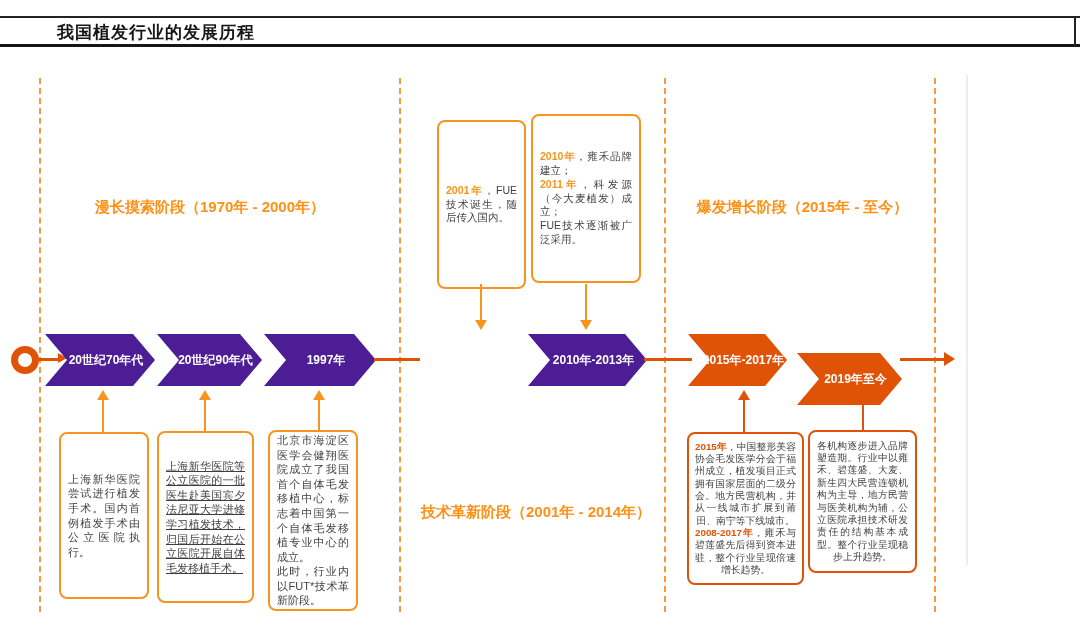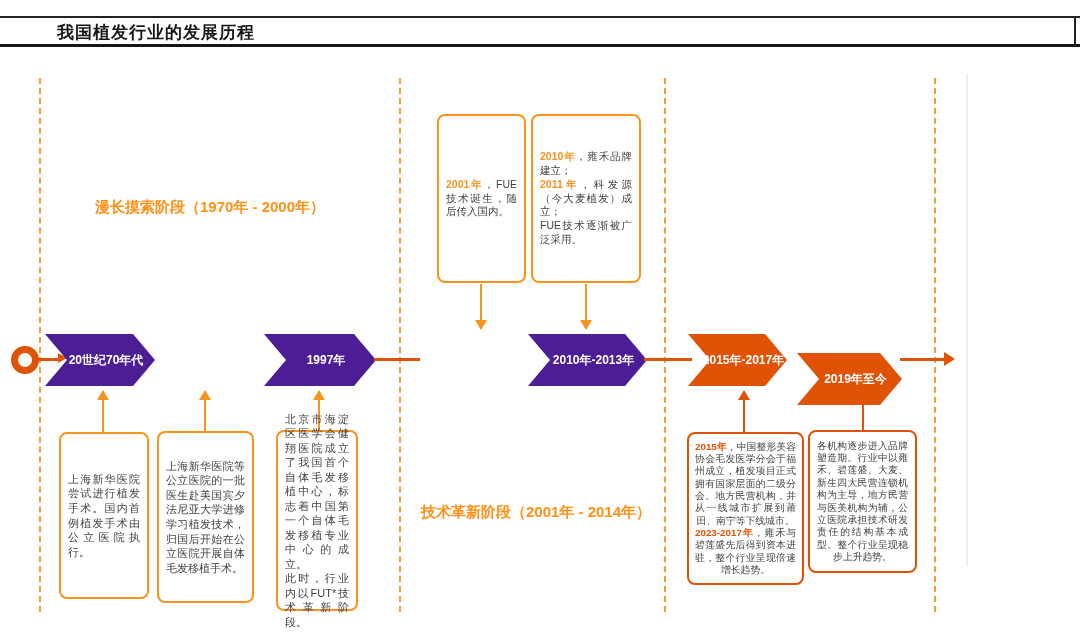--- a/index.html
+++ b/index.html
@@ -56,27 +56,31 @@
   <div class="vstub"></div>
 
   <div class="dash" style="left:39px;"></div>
   <div class="dash" style="left:399px;"></div>
   <div class="dash" style="left:664px;"></div>
   <div class="dash" style="left:934px;"></div>
   <div class="grayline"></div>
 
   <div class="phase" style="left:60px;top:198px;width:300px;">漫长摸索阶段（1970年 - 2000年）</div>
   <div class="phase" style="left:405px;top:503px;width:262px;">技术革新阶段（2001年 - 2014年）</div>
+  <div class="phase" style="left:680px;top:198px;width:245px;">爆发增长阶段（2015年 - 至今）</div>
 
   <div class="ring"></div>
   <div class="hseg" style="left:38px;width:24px;"></div>
   <div class="tri-right" style="left:58px;top:353px;border-top-width:5px;border-bottom-width:5px;border-left-width:9px;"></div>
 
   <div class="chev" style="left:45px;width:110px;">
       <span>20世纪70年代</span>
+    </div>
+  <div class="chev" style="left:157px;width:105px;">
+      <span>20世纪90年代</span>
     </div>
   <div class="chev" style="left:264px;width:112px;">
       <span>1997年</span>
     </div>
 
   <div class="hseg" style="left:374px;width:46px;"></div>
 
   <div class="chev" style="left:528px;width:119px;">
       <span>2010年-2013年</span>
     </div>
@@ -86,57 +90,57 @@
   <div class="chev dark" style="left:688px;width:99px;">
       <span>2015年-2017年</span>
     </div>
   <div class="chev dark" style="left:797px;width:105px;margin-top:19px;">
       <span>2019年至今</span>
     </div>
 
   <div class="hseg" style="left:900px;width:44px;"></div>
   <div class="tri-right" style="left:944px;top:352px;"></div>
 
-  <div class="box f-top" style="left:437px;top:114px;width:89px;height:169px;">
+  <div class="box f-top" style="left:437px;top:120px;width:89px;height:169px;">
     <p><span class="yr">2001年</span><span>，FUE技术诞生，随后传入国内。</span></p>
   </div>
   <div class="box f-top" style="left:531px;top:114px;width:110px;height:169px;">
     <p><span class="yr">2010年</span><span>，雍禾品牌建立；</span></p>
     <p><span class="yr">2011年</span><span>，科发源（今大麦植发）成立；</span></p>
     <p><span>FUE技术逐渐被广泛采用。</span></p>
   </div>
   <div class="vline" style="left:480px;top:284px;height:36px;"></div>
   <div class="arr-down" style="left:475px;top:320px;"></div>
   <div class="vline" style="left:585px;top:284px;height:36px;"></div>
   <div class="arr-down" style="left:580px;top:320px;"></div>
 
   <div class="arr-up" style="left:97px;top:390px;"></div>
   <div class="vline" style="left:102px;top:398px;height:34px;"></div>
   <div class="box f-b1" style="left:59px;top:432px;width:90px;height:167px;">
     <p>上海新华医院尝试进行植发手术。国内首例植发手术由公立医院执行。</p>
   </div>
 
   <div class="arr-up" style="left:199px;top:390px;"></div>
   <div class="vline" style="left:204px;top:398px;height:33px;"></div>
-  <div class="box f-b1" style="left:157px;top:431px;width:97px;height:172px;">
+  <div class="box f-b1" style="left:157px;top:431px;width:97px;height:172px;text-decoration:underline;">
     <p>上海新华医院等公立医院的一批医生赴美国宾夕法尼亚大学进修学习植发技术，归国后开始在公立医院开展自体毛发移植手术。</p>
   </div>
 
   <div class="arr-up" style="left:313px;top:390px;"></div>
   <div class="vline" style="left:318px;top:398px;height:32px;"></div>
-  <div class="box f-b1" style="left:276px;top:430px;width:82px;height:181px;">
+  <div class="box f-b1" style="left:268px;top:430px;width:90px;height:181px;">
     <p>北京市海淀区医学会健翔医院成立了我国首个自体毛发移植中心，标志着中国第一个自体毛发移植专业中心的成立。</p>
     <p>此时，行业内以FUT*技术革新阶段。</p>
   </div>
 
   <div class="arr-up dark" style="left:738px;top:390px;"></div>
   <div class="vline dark" style="left:743px;top:398px;height:34px;"></div>
   <div class="box dark f-b3" style="left:687px;top:432px;width:117px;height:153px;padding:5px 6px;">
     <p><span class="yr">2015年</span><span>，中国整形美容协会毛发医学分会于福州成立，植发项目正式拥有国家层面的二级分会。地方民营机构，并从一线城市扩展到莆田、南宁等下线城市。</span></p>
-    <p><span class="yr">2023-2017年</span><span>，雍禾与碧莲盛先后得到资本进驻，整个行业呈现倍速增长趋势。</span></p>
+    <p><span class="yr">2008-2017年</span><span>，雍禾与碧莲盛先后得到资本进驻，整个行业呈现倍速增长趋势。</span></p>
   </div>
 
   <div class="arr-up dark" style="left:857px;top:390px;"></div>
   <div class="vline dark" style="left:862px;top:398px;height:32px;"></div>
   <div class="box dark f-b3" style="left:808px;top:430px;width:109px;height:143px;">
     <p>各机构逐步进入品牌塑造期。行业中以雍禾、碧莲盛、大麦、新生四大民营连锁机构为主导，地方民营与医美机构为辅，公立医院承担技术研发责任的结构基本成型。整个行业呈现稳步上升趋势。</p>
   </div>
 
 </div>
 

